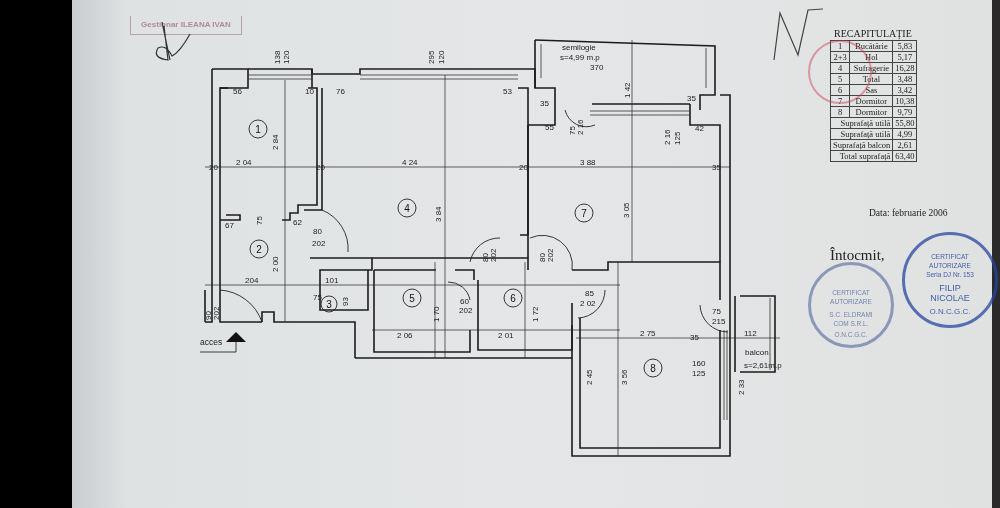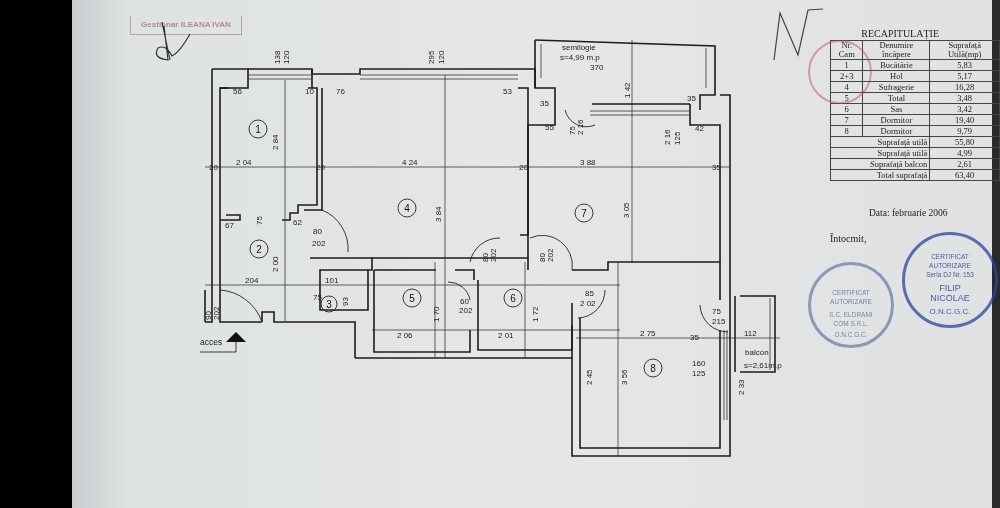--- a/index.html
+++ b/index.html
@@ -2,28 +2,28 @@
 <html><head>
 <meta charset="utf-8">
 <style>
   html, body { margin: 0; padding: 0; }
   body { width: 1000px; height: 508px; background: #000; position: relative; overflow: hidden; font-family: "Liberation Sans", sans-serif; }
   .paper { position: absolute; left: 72px; top: 0; width: 928px; height: 508px; background: linear-gradient(90deg, #c9cdcf 0%, #dfe2e3 6%, #e4e6e7 50%, #e0e2e2 100%); }
   .paper-right-edge { position: absolute; right: 0; top: 0; width: 8px; height: 508px; background: #2a2a2a; }
   .stamp-top { position: absolute; left: 130px; top: 16px; width: 110px; height: 18px; border: 1px solid #b8a2a8; border-top: none; color: #b08b95; font-size: 8px; font-weight: bold; text-align: center; line-height: 18px; }
   svg.plan { position: absolute; left: 0; top: 0; }
   .recap { position: absolute; left: 830px; top: 28px; }
-  .recap-title { font-family: "Liberation Serif", serif; font-size: 10px; color: #222; text-align: right; width: 105px; margin-left: 4px; }
+  .recap-title { font-family: "Liberation Serif", serif; font-size: 10px; color: #222; text-align: left; width: 105px; margin-left: 4px; }
   table.recap-table { border-collapse: collapse; font-family: "Liberation Serif", serif; font-size: 8.5px; color: #222; margin-top: 1px; }
   table.recap-table td, table.recap-table th { border: 1px solid #444; padding: 0 2px; height: 10px; line-height: 10px; text-align: center; font-weight: normal; }
   table.recap-table th { line-height: 9px; }
   table.recap-table td.lbl { text-align: right; }
   table.recap-table td.bold { font-weight: normal; margin-top: 7px; }
   .date-line { position: absolute; left: 869px; top: 208px; font-family: "Liberation Serif", serif; font-size: 9.5px; color: #222; }
-  .intocmit { position: absolute; left: 830px; top: 233px; font-family: "Liberation Serif", serif; font-size: 10px; color: #222; }
+  .intocmit { position: absolute; left: 830px; top: 247px; font-family: "Liberation Serif", serif; font-size: 15px; color: #222; }
   .stamp-circle { position: absolute; border-radius: 50%; }
   .stamp-red { left: 808px; top: 40px; width: 60px; height: 60px; border: 2px solid rgba(200,60,80,0.45); }
   .stamp-blue-left { left: 808px; top: 262px; width: 80px; height: 80px; border: 3px solid rgba(70,90,150,0.55); }
   .stamp-blue-right { left: 902px; top: 232px; width: 90px; height: 90px; border: 3px solid rgba(40,70,160,0.75); }
   .stamp-text { position: absolute; font-size: 6.5px; font-weight: normal; text-align: center; width: 100%; }
   .signature { position: absolute; }
 </style>
 </head>
 <body>
 
@@ -220,25 +220,20 @@
 
   <polygon points="236,332 226,342 246,342" fill="#111"></polygon>
   <line x1="236" y1="342" x2="236" y2="352" stroke="#111" stroke-width="0.8"></line>
   <line x1="200" y1="352" x2="236" y2="352" stroke="#111" stroke-width="0.8"></line>
 </svg>
 
 <div class="recap">
   <div class="recap-title">RECAPITULAȚIE</div>
   <table class="recap-table">
     <tbody>
-        <tr>
-      <th>Nr. Cam</th>
-      <th>Denumire încăpere</th>
-      <th>Suprafață Utilă(mp)</th>
-    </tr>
     <tr>
       <td>1</td>
       <td>Bucătărie</td>
       <td>5,83</td>
     </tr>
     <tr>
       <td>2+3</td>
       <td>Hol</td>
       <td>5,17</td>
     </tr>
@@ -253,21 +248,21 @@
       <td>3,48</td>
     </tr>
     <tr>
       <td>6</td>
       <td>Sas</td>
       <td>3,42</td>
     </tr>
     <tr>
       <td>7</td>
       <td>Dormitor</td>
-      <td>19,40</td>
+      <td>10,38</td>
     </tr>
     <tr>
       <td>8</td>
       <td>Dormitor</td>
       <td>9,79</td>
     </tr>
     <tr>
       <td colspan="2" class="lbl">Suprafață utilă</td>
       <td class="bold">55,80</td>
     </tr>

